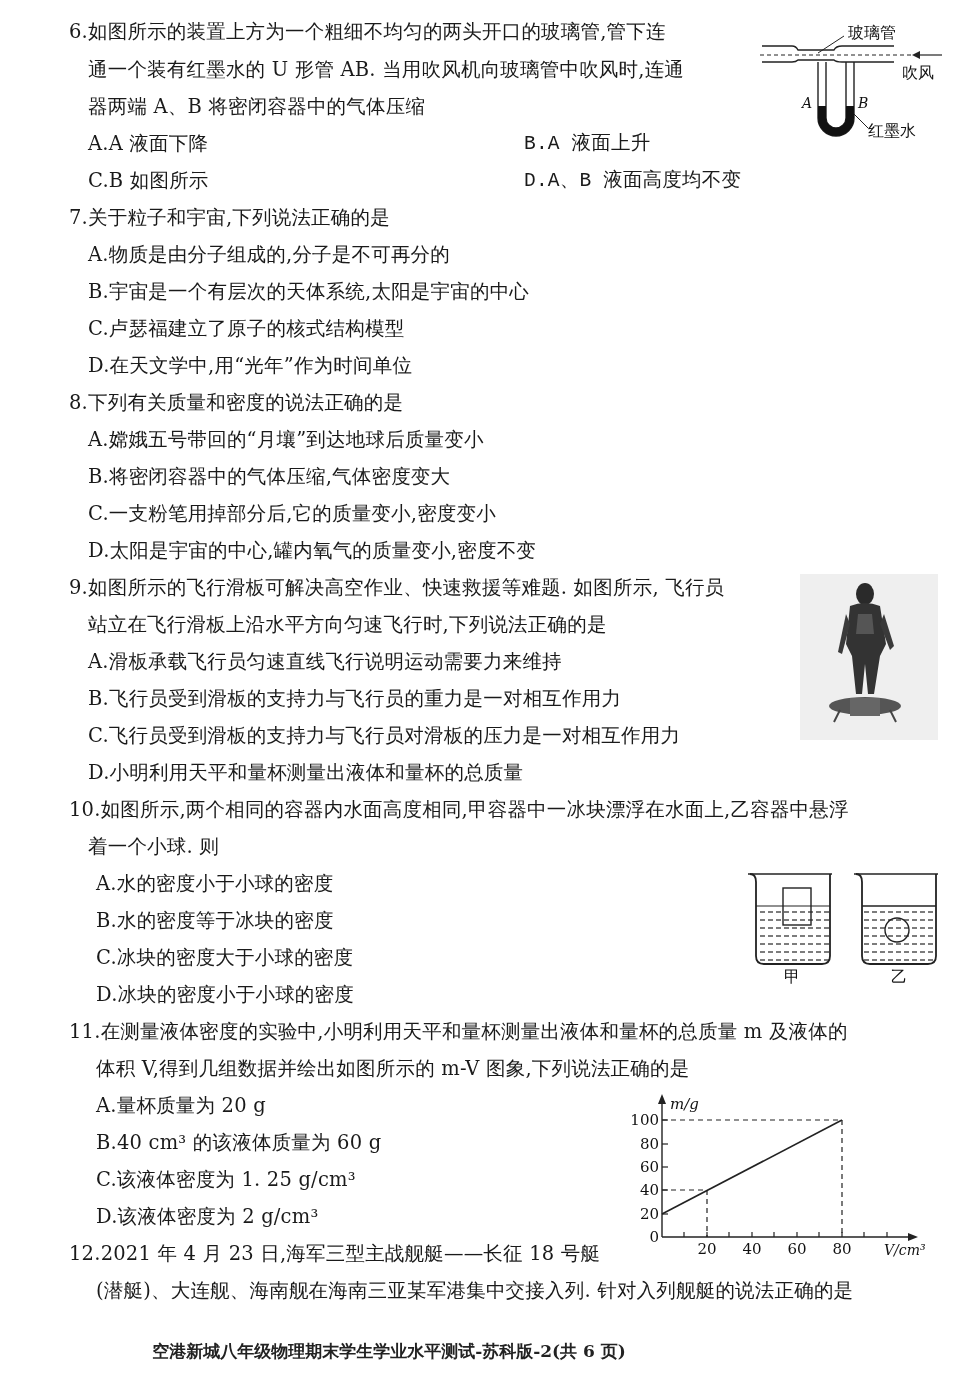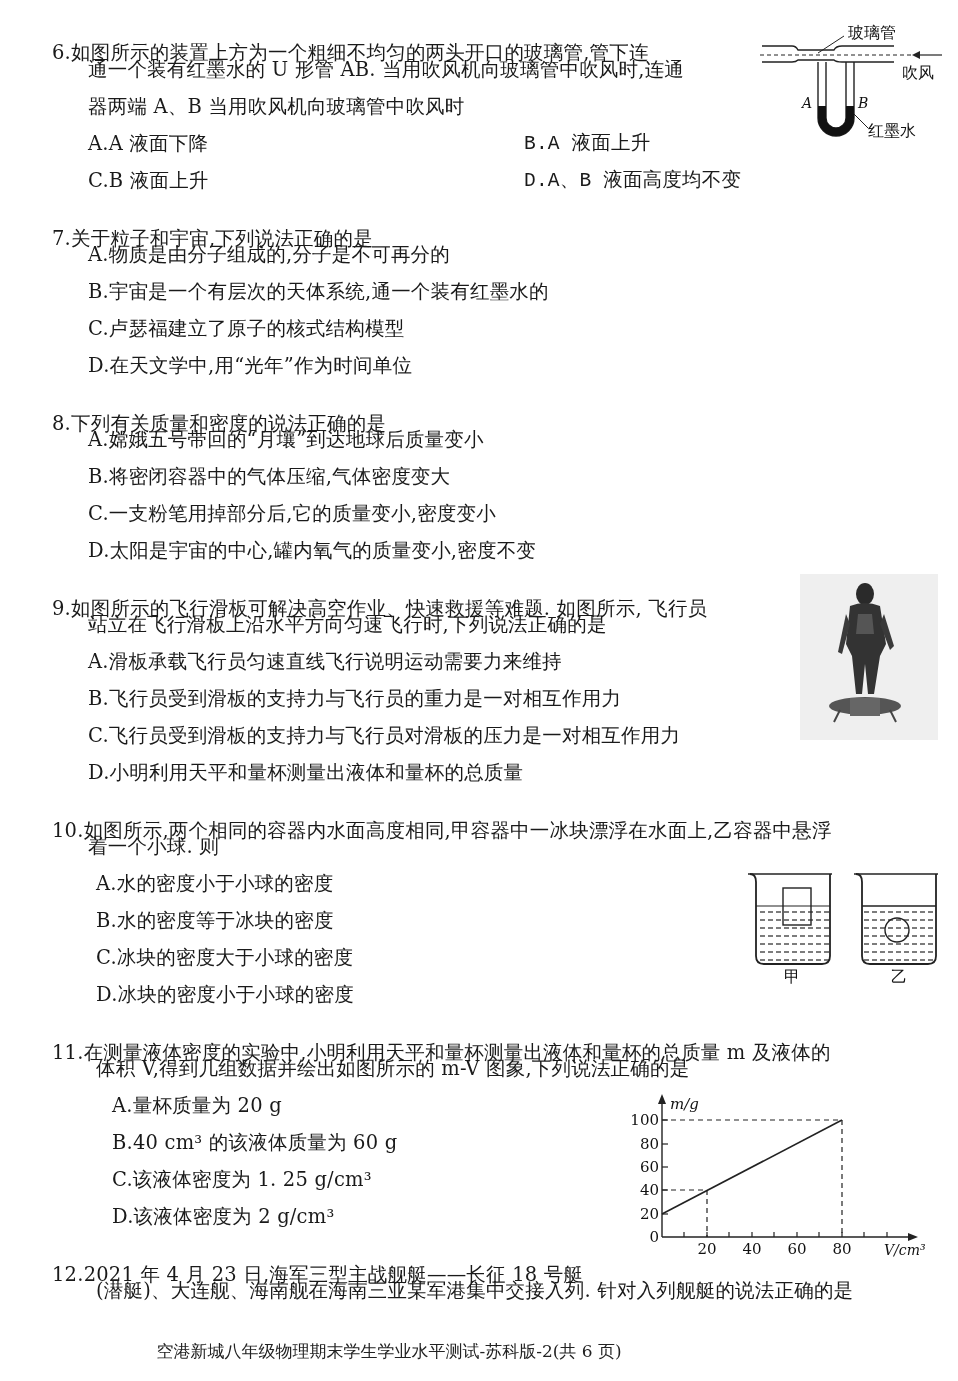--- a/index.html
+++ b/index.html
@@ -5,46 +5,46 @@
   html, body { margin: 0; padding: 0; background: #ffffff; }
   body {
     width: 958px; height: 1381px; position: relative; overflow: hidden;
     font-family: "DejaVu Serif", "Liberation Serif", serif;
     color: #1a1a1a;
   }
   .line {
     position: absolute; font-size: 19.5px; line-height: 24px; white-space: nowrap;
     letter-spacing: 0.2px;
   }
-  .q { left: 52px; margin-top: 21px; }
+  .q { left: 69px; }
   .cont { left: 88px; text-align: center; }
   .opt { left: 88px; }
   .opt2 { left: 524px; font-family: Liberation Mono, monospace; }
-  .opt11 { left: 112px; }
+  .opt11 { left: 96px; }
   .fig { position: absolute; }
   .footer {
     position: absolute; left: 0; width: 778px; top: 1340px; text-align: center;
-    font-size: 17px; line-height: 22px; color: #222;
+    font-size: 17px; line-height: 22px; color: #222; font-weight: bold;
   }
   .photo {
     position: absolute; left: 800px; top: 574px; width: 138px; height: 166px;
     background: #f1f1f1;
   }
 </style>
 </head>
 <body>
 
 <div class="line q" style="top:20px">
   <span>6.</span><span>如图所示的装置上方为一个粗细不均匀的两头开口的玻璃管,管下连</span>
 </div>
 <div class="line cont" style="top:58px">通一个装有红墨水的 U 形管 AB. 当用吹风机向玻璃管中吹风时,连通</div>
-<div class="line cont" style="top:95px">器两端 A、B 当用吹风机向玻璃管中吹风时</div>
+<div class="line cont" style="top:95px">器两端 A、B 将密闭容器中的气体压缩</div>
 <div class="line opt" style="top:132px"><span>A.</span><span>A 液面下降</span></div>
 <div class="line opt2" style="top:132px"><span>B.</span><span>A 液面上升</span></div>
-<div class="line opt" style="top:169px"><span>C.</span><span>B 液面上升</span></div>
+<div class="line opt" style="top:169px"><span>C.</span><span>B 如图所示</span></div>
 <div class="line opt2" style="top:169px"><span>D.</span><span>A、B 液面高度均不变</span></div>
 
 <div class="fig" style="left:756px;top:14px;width:190px;height:130px;">
   <svg width="190" height="130" viewBox="0 0 190 130">
 
     <path d="M6,32 H36 Q40,32 42,36 H78 Q80,32 86,32 H138" fill="none" stroke="#222" stroke-width="1.4"></path>
     <path d="M6,48 H36 Q40,48 42,46 H78 Q80,48 86,48 H138" fill="none" stroke="#222" stroke-width="1.4"></path>
     <line x1="4" y1="41" x2="160" y2="41" stroke="#222" stroke-width="1" stroke-dasharray="4,3"></line>
     <line x1="162" y1="41" x2="186" y2="41" stroke="#222" stroke-width="1.2"></line>
     <polygon points="156,41 164,37 164,45" fill="#222"></polygon>
@@ -58,21 +58,21 @@
     <text x="92" y="24" font-size="16" font-family="DejaVu Sans, sans-serif" fill="#111">玻璃管</text>
     <text x="146" y="64" font-size="16" font-family="DejaVu Sans, sans-serif" fill="#111">吹风</text>
     <text x="112" y="122" font-size="16" font-family="DejaVu Sans, sans-serif" fill="#111">红墨水</text>
     <text x="46" y="94" font-size="14" font-style="italic" font-family="DejaVu Serif, serif" fill="#111">A</text>
     <text x="102" y="94" font-size="14" font-style="italic" font-family="DejaVu Serif, serif" fill="#111">B</text>
   </svg>
 </div>
 
 <div class="line q" style="top:206px"><span>7.</span><span>关于粒子和宇宙,下列说法正确的是</span></div>
 <div class="line opt" style="top:243px"><span>A.</span><span>物质是由分子组成的,分子是不可再分的</span></div>
-<div class="line opt" style="top:280px"><span>B.</span><span>宇宙是一个有层次的天体系统,通一个装有红墨水的</span></div>
+<div class="line opt" style="top:280px"><span>B.</span><span>宇宙是一个有层次的天体系统,太阳是宇宙的中心</span></div>
 <div class="line opt" style="top:317px"><span>C.</span><span>卢瑟福建立了原子的核式结构模型</span></div>
 <div class="line opt" style="top:354px"><span>D.</span><span>在天文学中,用“光年”作为时间单位</span></div>
 
 <div class="line q" style="top:391px"><span>8.</span><span>下列有关质量和密度的说法正确的是</span></div>
 <div class="line opt" style="top:428px"><span>A.</span><span>嫦娥五号带回的“月壤”到达地球后质量变小</span></div>
 <div class="line opt" style="top:465px"><span>B.</span><span>将密闭容器中的气体压缩,气体密度变大</span></div>
 <div class="line opt" style="top:502px"><span>C.</span><span>一支粉笔用掉部分后,它的质量变小,密度变小</span></div>
 <div class="line opt" style="top:539px"><span>D.</span><span>太阳是宇宙的中心,罐内氧气的质量变小,密度不变</span></div>
 
 <div class="line q" style="top:576px"><span>9.</span><span>如图所示的飞行滑板可解决高空作业、快速救援等难题. 如图所示, 飞行员</span></div>

